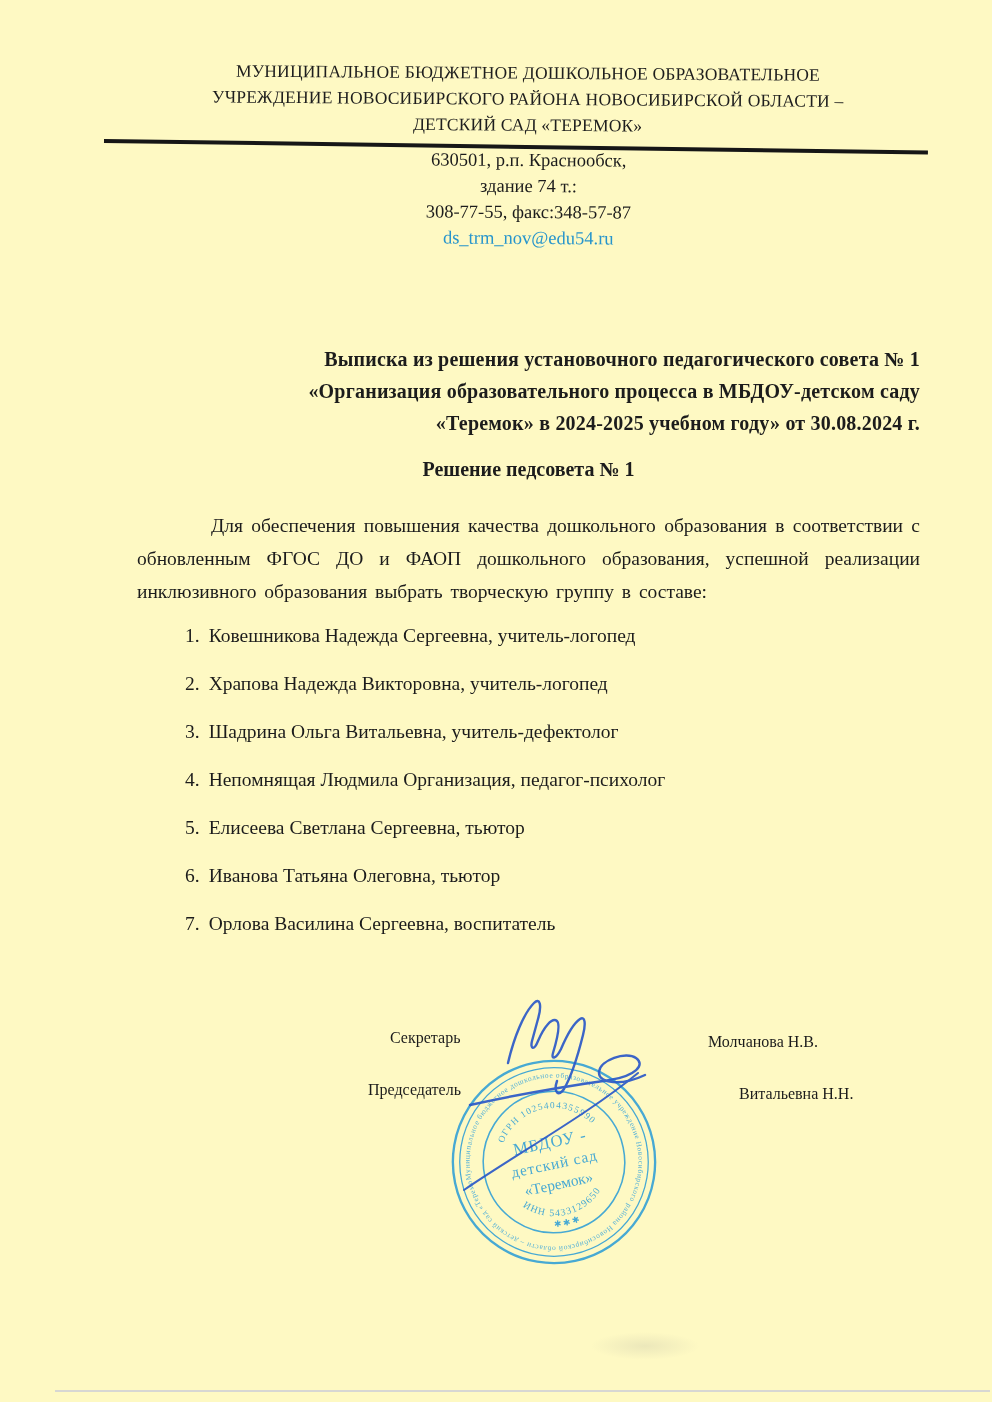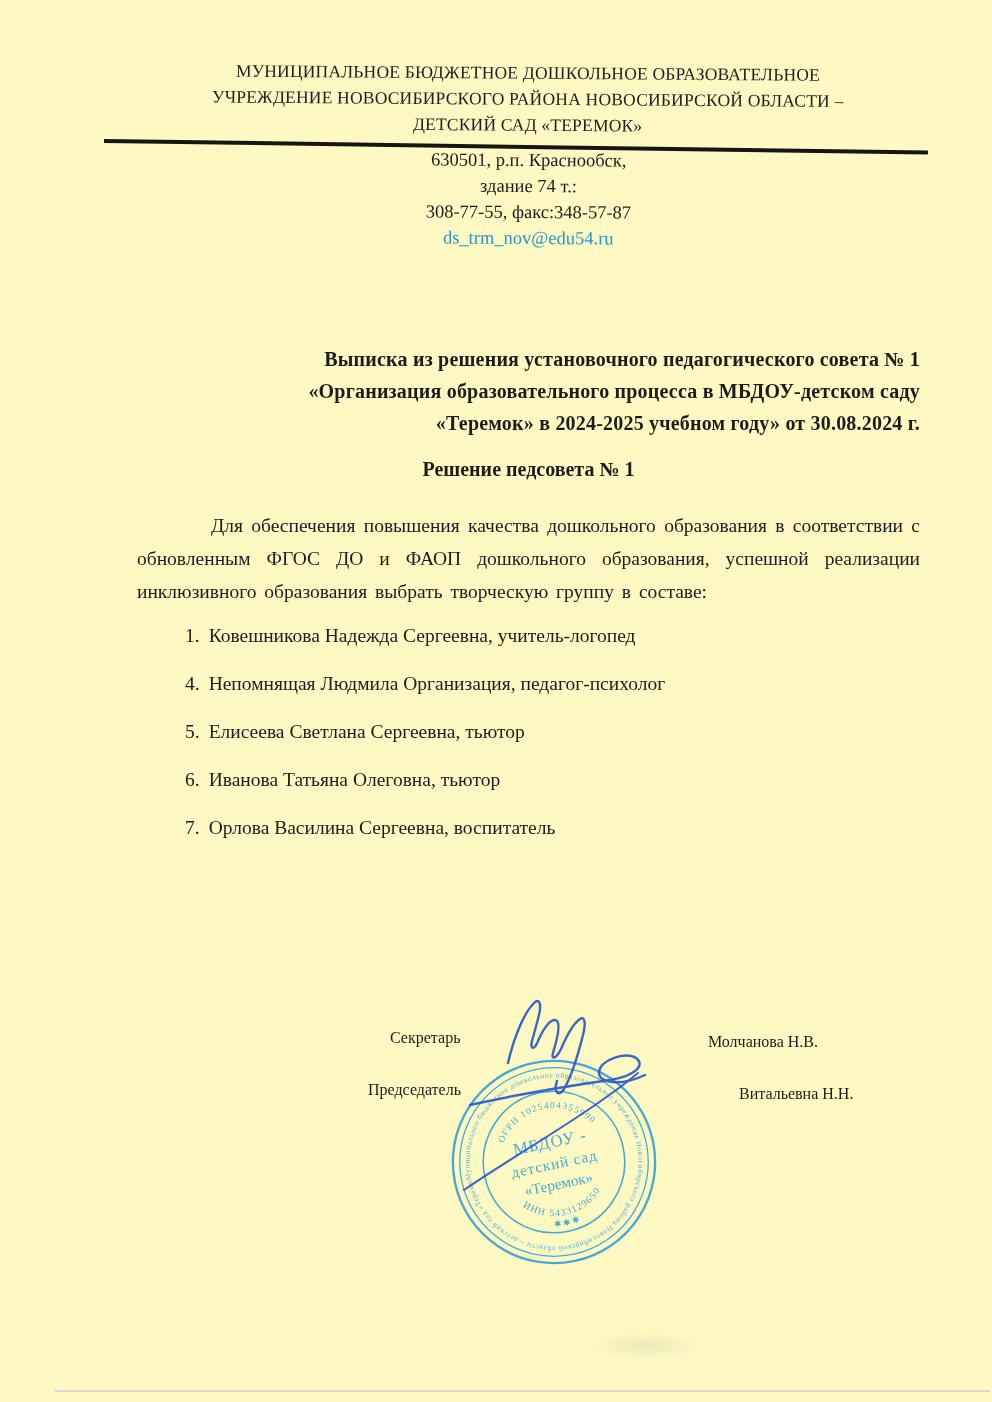--- a/index.html
+++ b/index.html
@@ -130,20 +130,26 @@
 
     <div class="subtitle">Решение педсовета № 1</div>
 
     <div class="para">Для обеспечения повышения качества дошкольного образования в соответствии с обновленным ФГОС ДО и ФАОП дошкольного образования, успешной реализации инклюзивного образования выбрать творческую группу в составе:</div>
 
     <div class="members">
       <div class="member-row">
         <span class="member-num">1.</span><span>Ковешникова Надежда Сергеевна, учитель-логопед</span>
       </div>
       <div class="member-row">
+        <span class="member-num">2.</span><span>Храпова Надежда Викторовна, учитель-логопед</span>
+      </div>
+      <div class="member-row">
+        <span class="member-num">3.</span><span>Шадрина Ольга Витальевна, учитель-дефектолог</span>
+      </div>
+      <div class="member-row">
         <span class="member-num">4.</span><span>Непомнящая Людмила Организация, педагог-психолог</span>
       </div>
       <div class="member-row">
         <span class="member-num">5.</span><span>Елисеева Светлана Сергеевна, тьютор</span>
       </div>
       <div class="member-row">
         <span class="member-num">6.</span><span>Иванова Татьяна Олеговна, тьютор</span>
       </div>
       <div class="member-row">
         <span class="member-num">7.</span><span>Орлова Василина Сергеевна, воспитатель</span>

